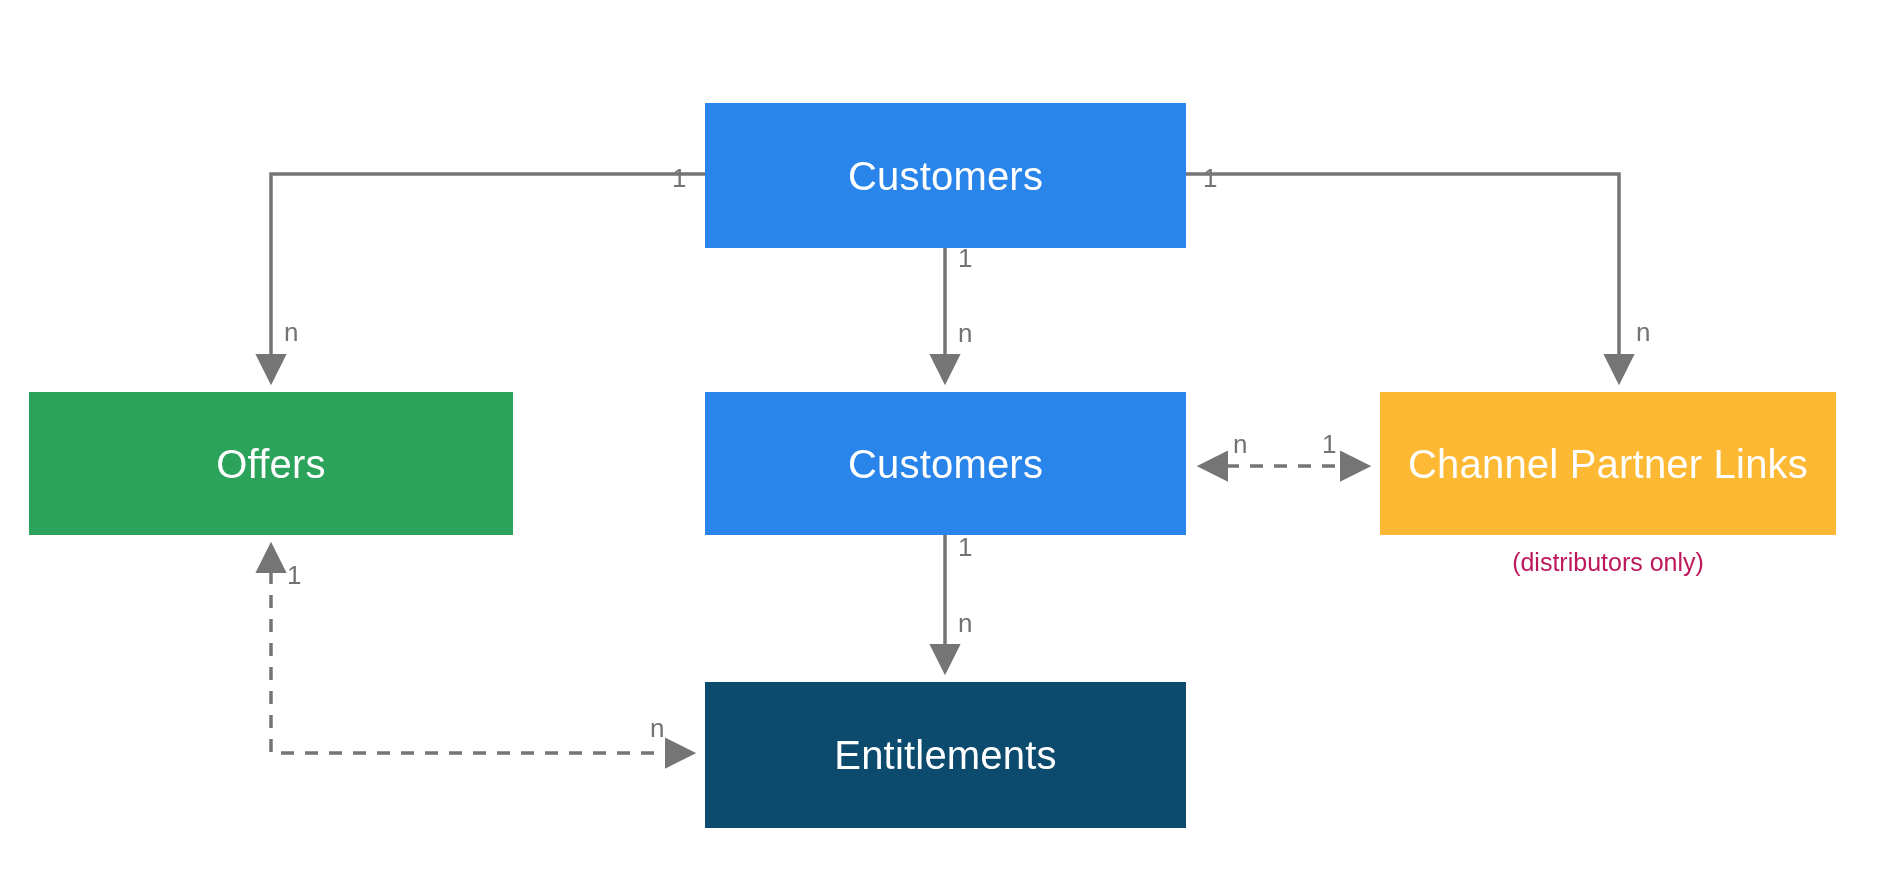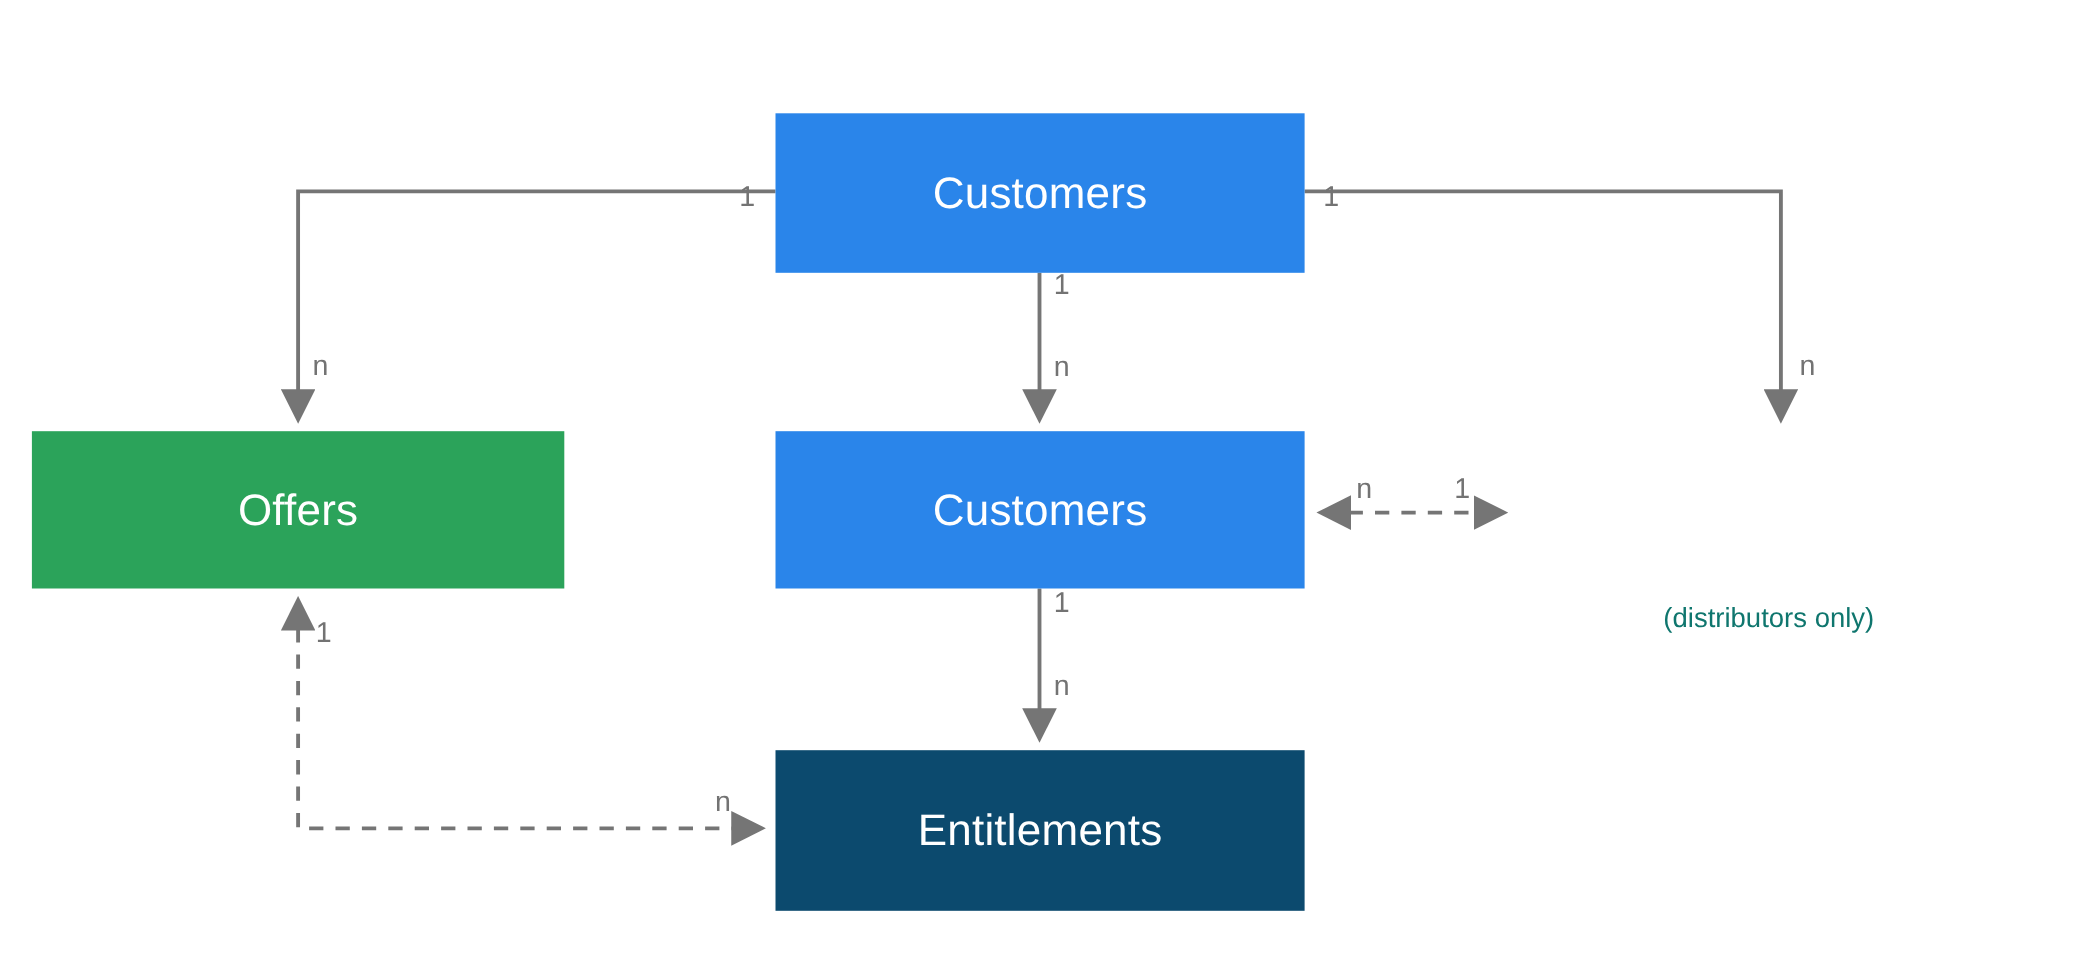--- a/index.html
+++ b/index.html
@@ -32,21 +32,21 @@
     color: #ffffff;
     font-size: 40px;
     font-weight: 400;
     letter-spacing: 0.2px;
     line-height: 1;
     font-family: "Liberation Sans", sans-serif;
     box-sizing: border-box;
   }
   .node-caption {
     position: absolute;
-    color: #0f766e;
+    color: #be185d;
     font-size: 25px;
     text-align: center;
     font-family: "Liberation Sans", sans-serif;
     white-space: nowrap;
   }
   .edge-label {
     position: absolute;
     color: #737373;
     font-size: 26px;
     font-family: "Liberation Sans", sans-serif;
@@ -87,20 +87,23 @@
   </div>
 
   <div class="node-box" style="left:705px; top:392px; width:481px; height:143px; background:#2a85ea;">
     <span>Customers</span>
   </div>
 
   <div class="node-box" style="left:29px; top:392px; width:484px; height:143px; background:#2ba35a;">
     <span>Offers</span>
   </div>
 
+  <div class="node-box" style="left:1380px; top:392px; width:456px; height:143px; background:#fdb933;">
+    <span>Channel Partner Links</span>
+  </div>
 
   <div class="node-caption" style="left:1380px; top:548px; width:456px;">(distributors only)</div>
 
   <div class="node-box" style="left:705px; top:682px; width:481px; height:146px; background:#0c4a6e;">
     <span>Entitlements</span>
   </div>
 
   <div class="edge-label" style="left:672px; top:165px;">1</div>
   <div class="edge-label" style="left:284px; top:319px;">n</div>
 

